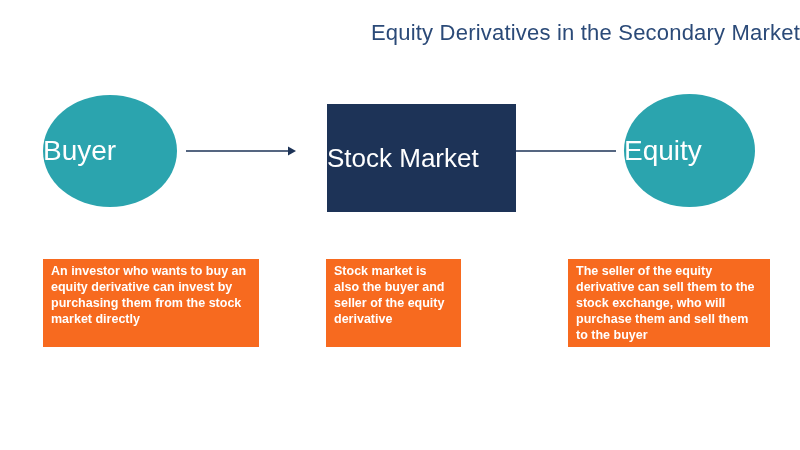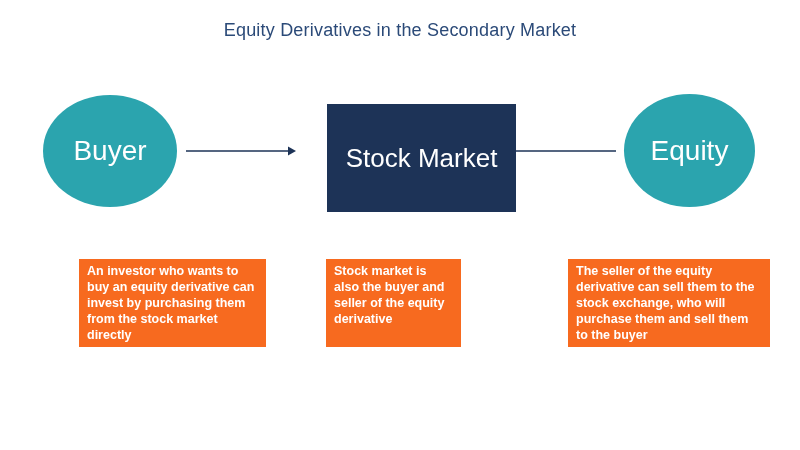--- a/index.html
+++ b/index.html
@@ -13,38 +13,37 @@
     width: 800px;
     height: 450px;
     background: #ffffff;
     overflow: hidden;
   }
   .title {
     position: absolute;
     top: 20px;
     left: 0;
     width: 100%;
-    text-align: center;
-    font-size: 18px;
+    text-align: right;
+    font-size: 22px;
     letter-spacing: 0.2px;
     color: #2b4a78;
   }
   .arrows-svg {
     position: absolute;
     top: 0;
     left: 0;
     width: 800px;
     height: 450px;
     pointer-events: none;
   }
   .node {
     position: absolute;
     display: flex;
     align-items: center;
-    justify-content: center;
     color: #ffffff;
   }
   .ellipse {
     background: #2ba4ae;
     border-radius: 50%;
     font-size: 28px;
   }
   .buyer-ellipse {
     left: 43px;
     top: 95px;
@@ -71,21 +70,21 @@
     top: 259px;
     height: 88px;
     background: #f76a1f;
     color: #ffffff;
     font-size: 12.5px;
     font-weight: 700;
     line-height: 1.27;
     padding: 5px 8px;
     box-sizing: border-box;
   }
-  .note-buyer  { left: 43px;  width: 187px; margin-left: 36px; }
+  .note-buyer  { left: 43px;  width: 216px; }
   .note-market { left: 326px; width: 135px; }
   .note-seller { left: 568px; width: 202px; }
 </style>
 </head>
 <body>
 
 <div class="canvas">
 
   <div class="title">Equity Derivatives in the Secondary Market</div>
 

